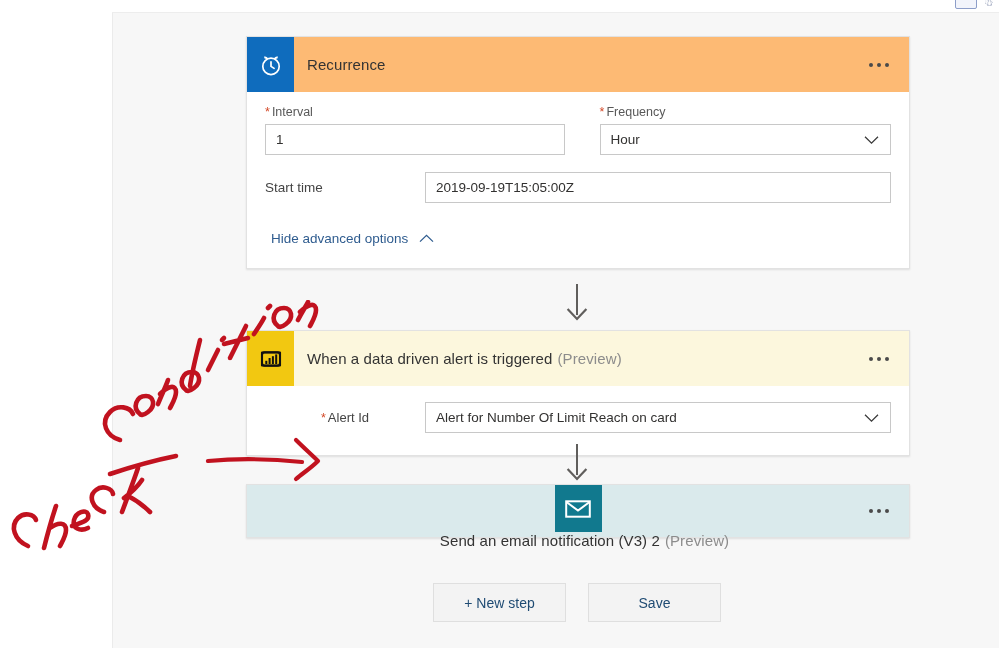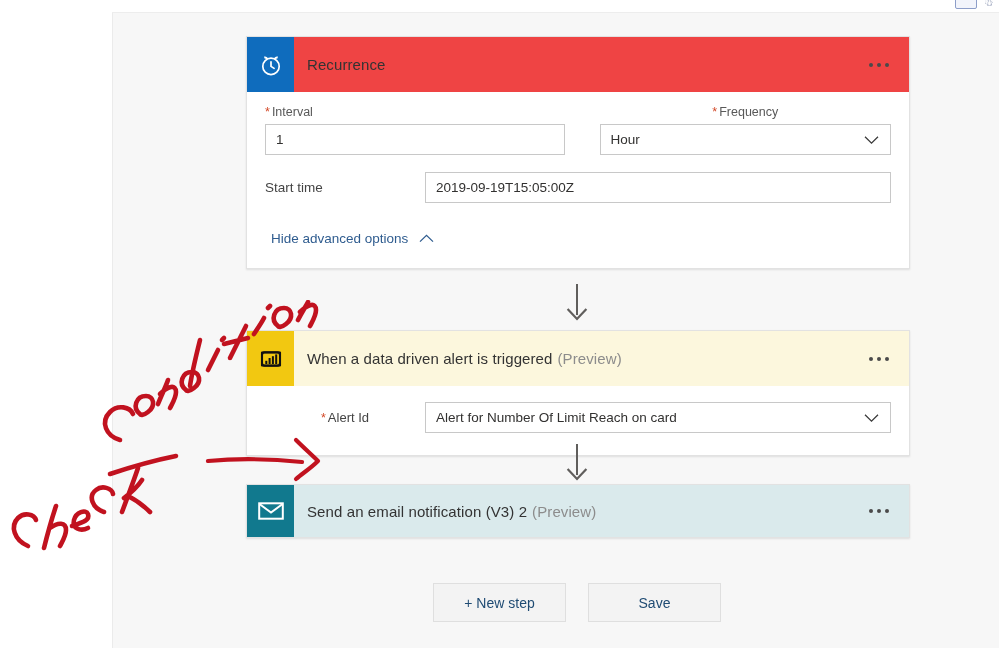--- a/index.html
+++ b/index.html
@@ -121,21 +121,21 @@
   .chev {
     position: absolute;
     right: 11px; top: 50%;
     transform: translateY(-50%);
     width: 15px; height: 9px;
   }
   .chev svg { display: block; }
 
   .row2 { display: flex; gap: 35px; }
   .col-a { width: 329px; }
-  .col-b { width: 320px; text-align: center; }
+  .col-b { width: 320px; }
 
   .inline-row {
     display: flex;
     align-items: center;
     margin-top: 17px;
   }
   .inline-label {
     width: 160px;
     font-size: 13.5px;
     color: #444444;
@@ -195,21 +195,21 @@
 
   <div id="canvas"></div>
 
   <div id="topstrip">
     <div class="strip-chip" style="left:843px;"></div>
     <div class="strip-glyph" style="left:872px;">☃</div>
   </div>
 
   <div class="card" style="left:246px; top:36px; width:664px;">
 
-    <div class="card-header" style="background:#ef4444;">
+    <div class="card-header" style="background:#fdba74;">
       <div class="card-icon" style="background:#0f6cbd;">
         <svg width="26" height="26" viewBox="0 0 26 26">
           <circle cx="13" cy="14.4" r="8.2" fill="none" stroke="#ffffff" stroke-width="1.7"></circle>
           <path d="M13 9.8 L13 14.4 L16.1 16.4" fill="none" stroke="#ffffff" stroke-width="1.7" stroke-linecap="round"></path>
           <path d="M6.3 5.3 A4.4 4.4 0 0 1 9.6 7.1" fill="none" stroke="#ffffff" stroke-width="2"></path>
           <path d="M19.7 5.3 A4.4 4.4 0 0 0 16.4 7.1" fill="none" stroke="#ffffff" stroke-width="2"></path>
         </svg>
       </div>
       <div class="card-title">Recurrence</div>
       <div class="ellipsis-btn">
@@ -318,21 +318,21 @@
   </div>
 
   <div class="connector" style="left:576px; top:444px; height:31px;"></div>
   <div class="arrowhead" style="left:566px; top:467px;">
     <svg width="22" height="13" viewBox="0 0 22 13">
         <path d="M1.6 1 L11 11 L20.4 1" fill="none" stroke="#605e5c" stroke-width="2.2"></path>
       </svg>
   </div>
 
   <div class="card" style="left:246px; top:484px; width:664px; height:54px;">
-    <div class="card-header" style="background:#daeaec; height:52px;">
+    <div class="card-header" style="background:#daeaec; height:52px;flex-direction:column;">
       <div class="card-icon" style="background:#11798e; height:52px;">
         <svg width="28" height="22" viewBox="0 0 28 22">
           <rect x="2.2" y="3.3" width="23.6" height="15.4" fill="none" stroke="#ffffff" stroke-width="2"></rect>
           <path d="M2.8 4.2 L14 12.6 L25.2 4.2" fill="none" stroke="#ffffff" stroke-width="2"></path>
         </svg>
       </div>
       <div class="card-title">
         <span>Send an email notification (V3) 2</span><span class="preview-tag">(Preview)</span>
       </div>
       <div class="ellipsis-btn">

